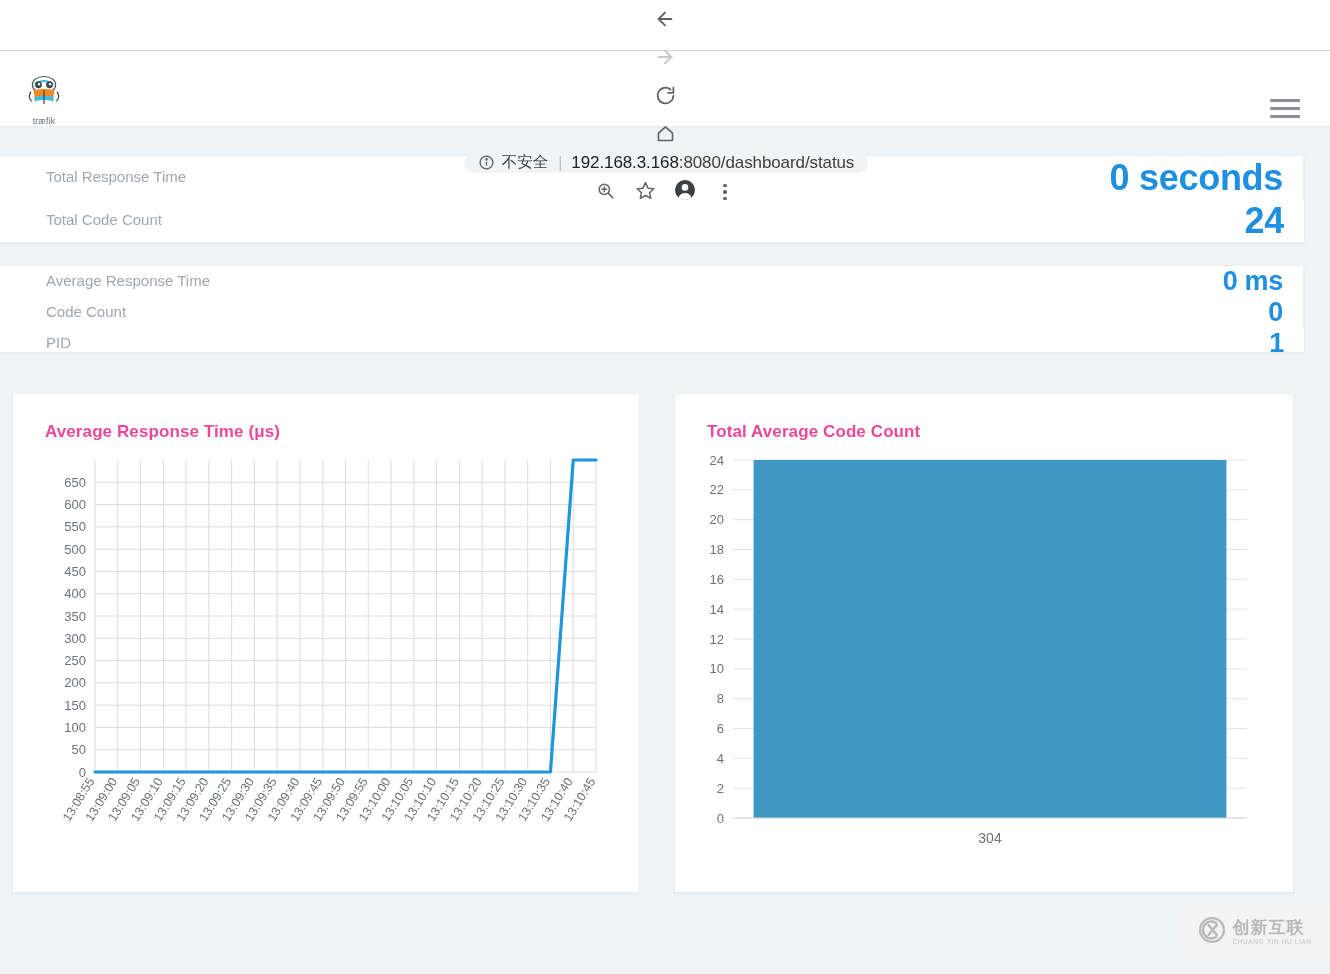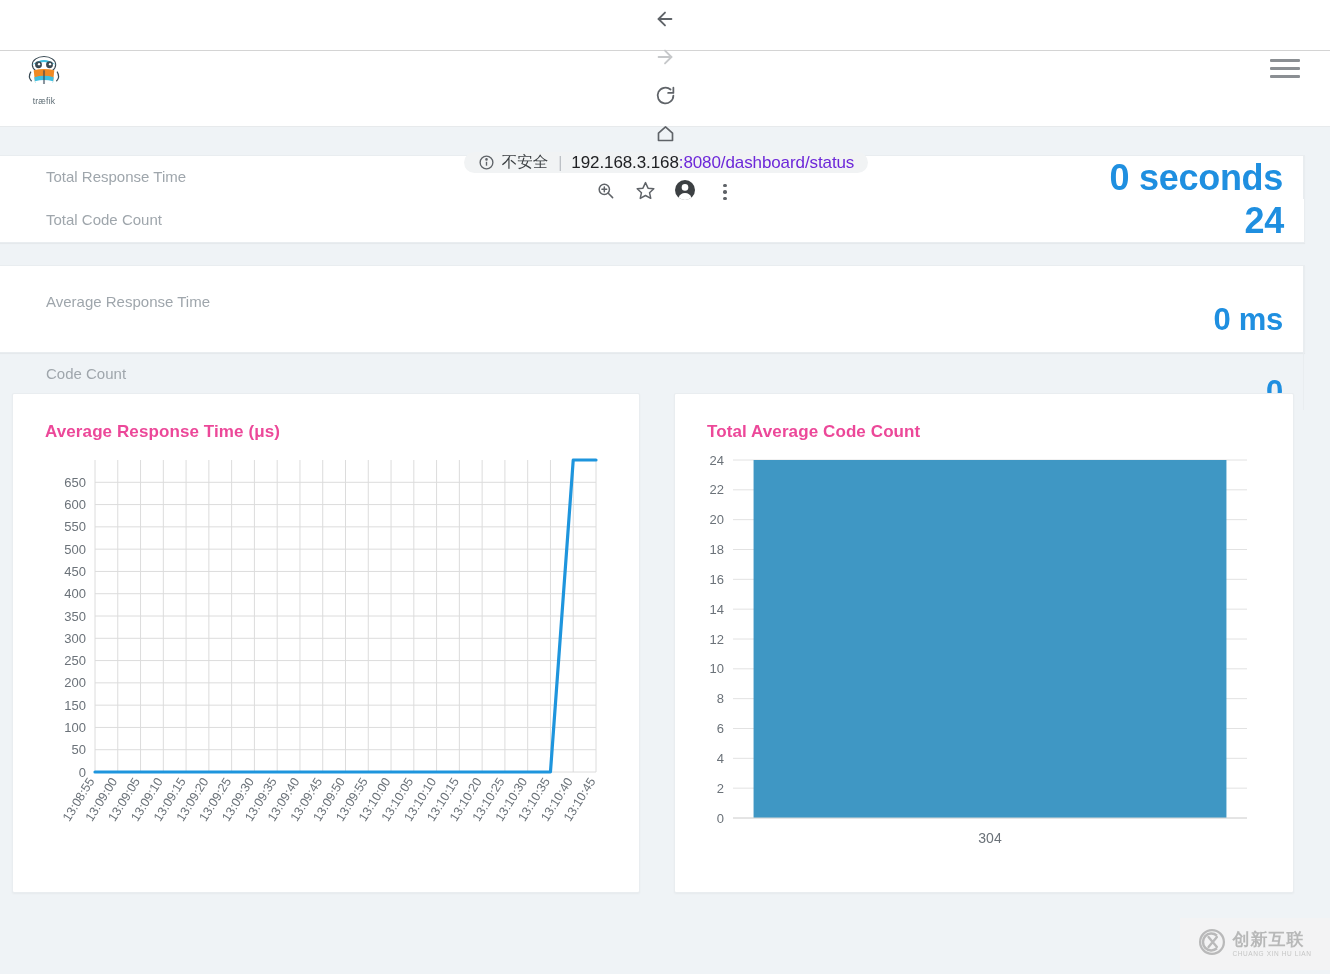--- a/index.html
+++ b/index.html
@@ -48,38 +48,38 @@
     white-space: nowrap;
   }
   .sec-divider {
     color: #bdc1c6; margin: 0 9px 0 10px; font-size: 16px;
   }
   .url-text {
     font-size: 17px; color: #202124;
     white-space: nowrap; overflow: hidden;
     letter-spacing: -0.1px;
   }
-  .url-text .url-dim { color: #6d28d9; }
+  .url-text .url-dim { color: #404040; }
 
   .chrome-right { display: flex; align-items: center; gap: 2px; flex: 0 0 auto; }
   .icon-btn {
     width: 38px; height: 38px;
     display: flex; align-items: center; justify-content: center;
     color: #5f6368;
   }
   .dots { display: flex; flex-direction: column; gap: 3px; align-items: center; }
   .dots i { width: 3.5px; height: 3.5px; background: #5f6368; border-radius: 50%; display: block; }
 
   
   .app-header {
     height: 76px;
     background: #ffffff;
     border-bottom: 1px solid #e7eaec;
     display: flex;
-    align-items: flex-start;
+    align-items: flex-end;
     justify-content: space-between;
     padding: 0 22px 0 22px;
   }
   .logo-wrap { display: flex; flex-direction: column; align-items: center; }
   .logo-mark { width: 44px; height: 44px; display: block; }
   .logo-text {
     font-size: 8.5px; color: #5c6b73; letter-spacing: 0.2px;
     margin-top: 1px;
   }
   .hamburger { display: flex; flex-direction: column; gap: 5px; padding: 8px; }
@@ -125,21 +125,21 @@
     line-height: 1.35;
   }
   .stat-label .sub { display: block; font-size: 14.5px; color: #a8aeb4; }
   .stat-value {
     font-size: 36px;
     font-weight: bold;
     color: #1f8fe0;
     letter-spacing: -0.3px;
     white-space: nowrap;
   }
-  .stat-row.row2 .stat-value { font-size: 31px; margin-top: 36px; }
+  .stat-row.row2 .stat-value { font-size: 27px; }
 
   
   .charts-wrap {
     display: flex;
     gap: 34px;
     padding: 18px 30px 0 12px;
   }
   .chart-card {
     background: #ffffff;
     border: 1px solid #e9edf0;
@@ -155,21 +155,21 @@
     color: #ec4899;
     padding: 0 0 0 32px;
     letter-spacing: 0.1px;
   }
   .chart-body { position: relative; }
   .chart-svg { display: block; }
 
   
   .watermark {
     position: absolute;
-    right: 0; bottom: 4px;
+    right: 0; bottom: 16px;
     width: 150px; height: 52px;
     background: #f4f4f4;
     display: flex; align-items: center; justify-content: center;
     gap: 6px;
     opacity: 0.92;
   }
   .wm-logo { width: 28px; height: 28px; }
   .wm-txt { display: flex; flex-direction: column; line-height: 1; }
   .wm-cn { font-size: 17px; color: #b3b3b3; font-weight: bold; letter-spacing: 1px; }
   .wm-en { font-size: 6.5px; color: #c2c2c2; letter-spacing: 0.6px; margin-top: 3px; }

